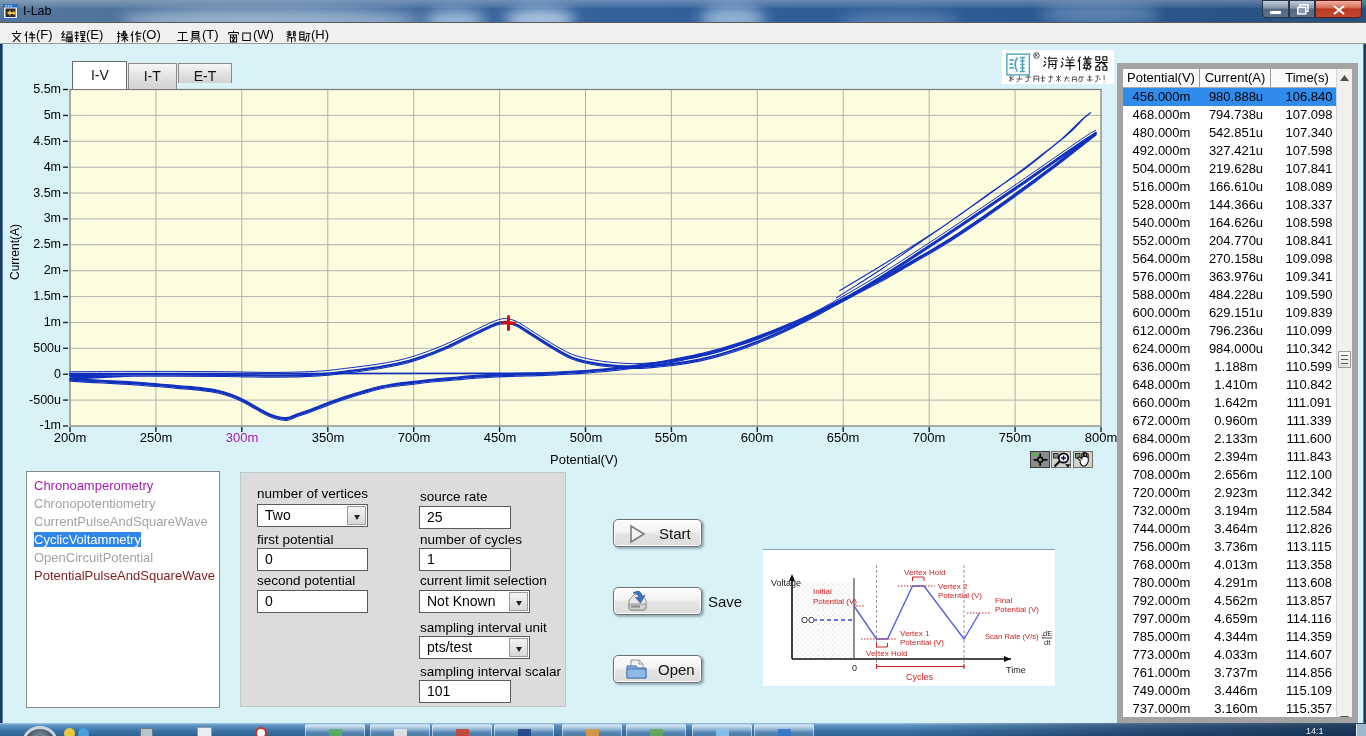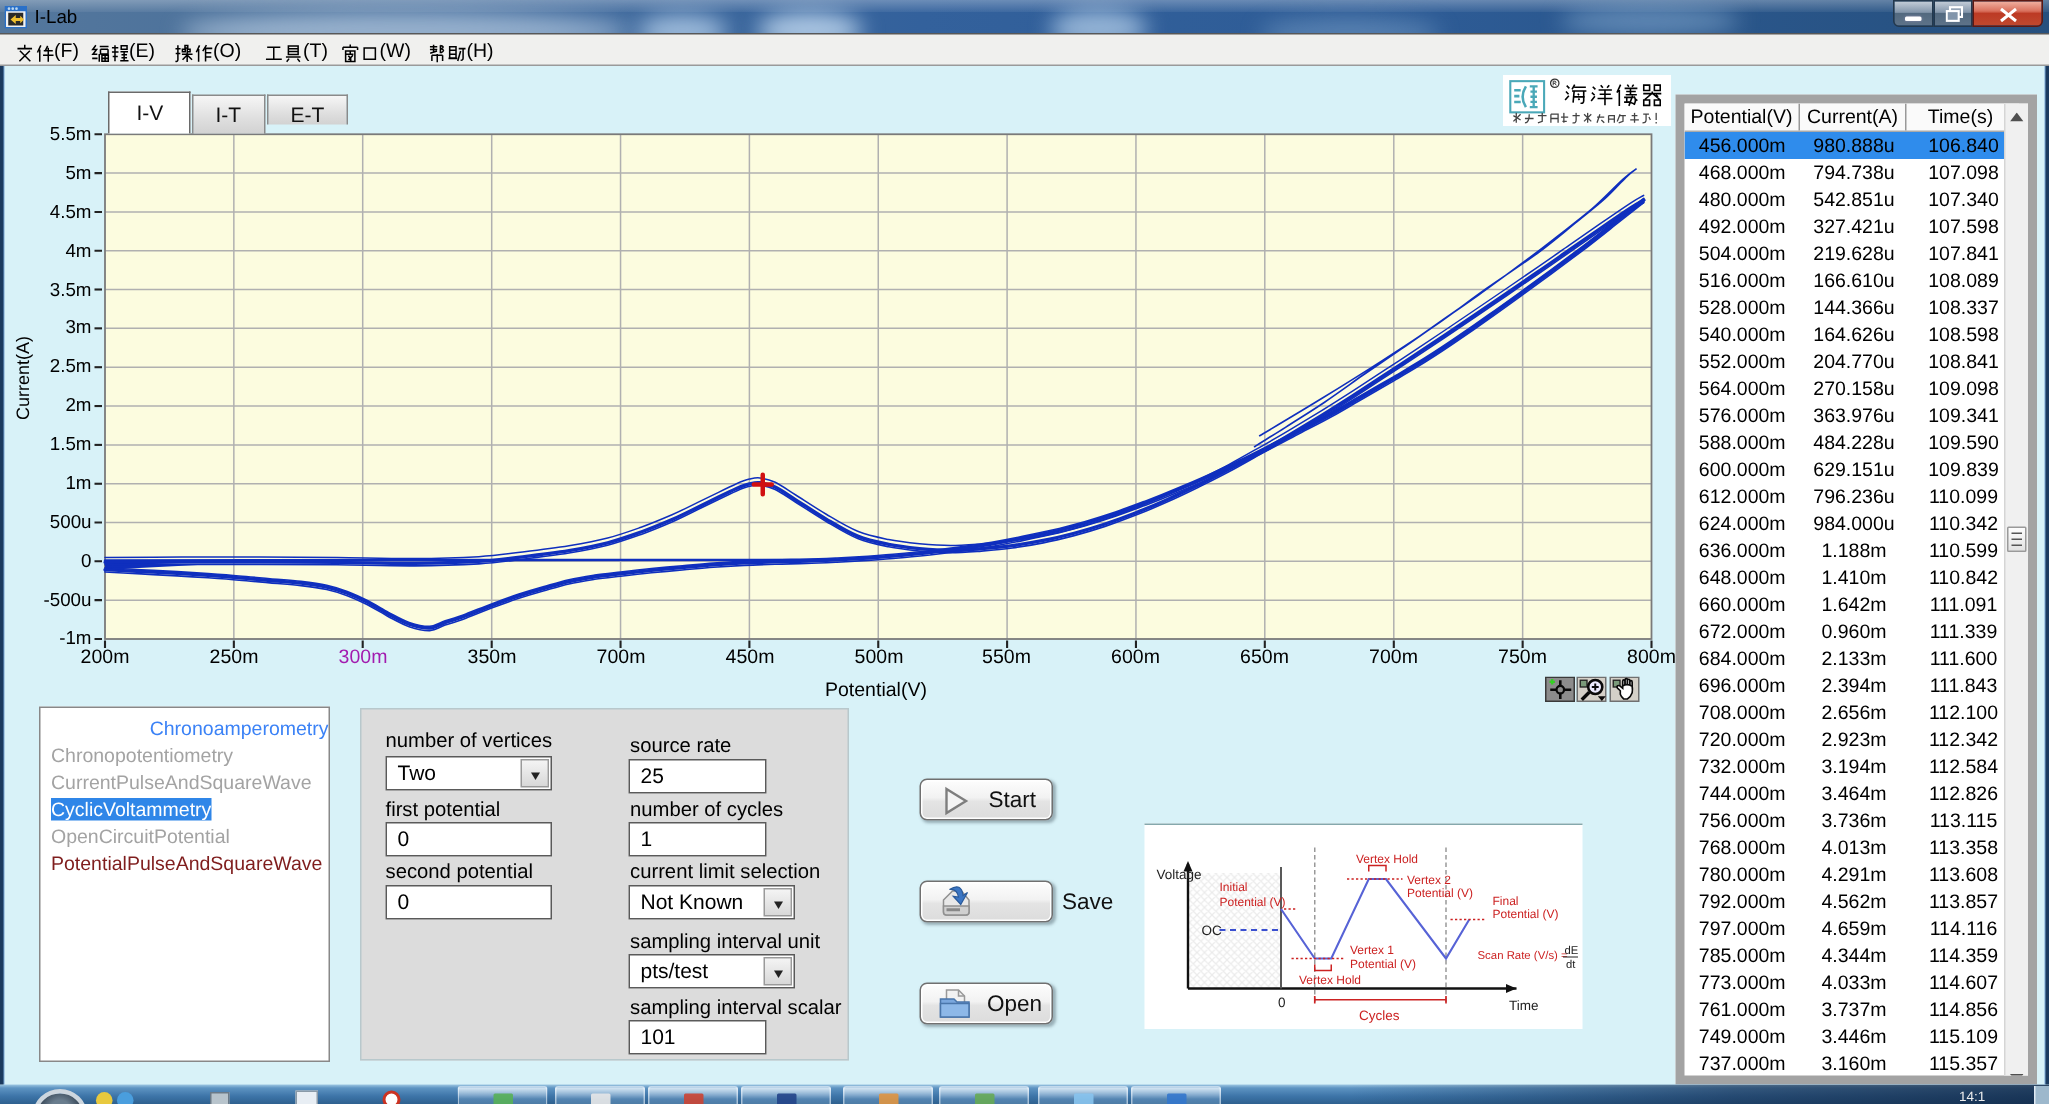--- a/index.html
+++ b/index.html
@@ -272,21 +272,21 @@
 <g stroke="#0a0a0a" stroke-width="1.1" fill="#fff">
 <path d="M51.8 6.5 V3.2 q0 -1 0.8 -1 q0.8 0 0.8 1 V6"></path>
 <path d="M53.4 6 V2.4 q0 -1 0.8 -1 q0.8 0 0.8 1 V6"></path>
 <path d="M55 6 V2.8 q0 -1 0.8 -1 q0.8 0 0.8 1 V6.2"></path>
 <path d="M56.6 6.2 V3.6 q0 -0.9 0.75 -0.9 q0.75 0 0.75 0.9 V7"></path>
 <path d="M50.2 9.5 l-1.7 -1.6 q-1 -1 0 -1.7 q0.8 -0.5 1.6 0.3 l1.7 1.4 V6.3 q1.9 -1.3 4.6 -0.6 l1.7 0.8 q0.4 2.2 0 4.4 q-0.9 2.8 -3.2 4.1 h-2.4 q-1.6 -1.2 -2.3 -3.2 Z"></path>
 </g>
 </svg>
 
 <div style="position:absolute;left:26px;top:427px;width:194px;height:237px;background:#fff;border:1px solid #888;padding:5px 0 0 7px;font-size:13px;overflow:hidden;">
-        <div style="height:18px;line-height:18px;color:#3b82f6;text-align:right;">Chronoamperometry</div>
+        <div style="height:18px;line-height:18px;color:#a21caf;">Chronoamperometry</div>
         <div style="height:18px;line-height:18px;color:#a3a3a3;">Chronopotentiometry</div>
         <div style="height:18px;line-height:18px;color:#a3a3a3;">CurrentPulseAndSquareWave</div>
         <div style="height:18px;line-height:18px;"><span style="background:#2f86e8;color:#fff;">CyclicVoltammetry</span></div>
         <div style="height:18px;line-height:18px;color:#a3a3a3;">OpenCircuitPotential</div>
         <div style="height:18px;line-height:18px;color:#7f1d1d;">PotentialPulseAndSquareWave</div>
       </div>
 
 <div style="position:absolute;left:240px;top:428px;width:326px;height:235px;background:#dcdcdc;border:1px solid #b8c8cc;">
  <div class="lbl" style="left:16px;top:13px;">number of vertices</div>
  <div class="dd" style="left:16px;top:31px;">Two<div class="ddb"></div></div>

